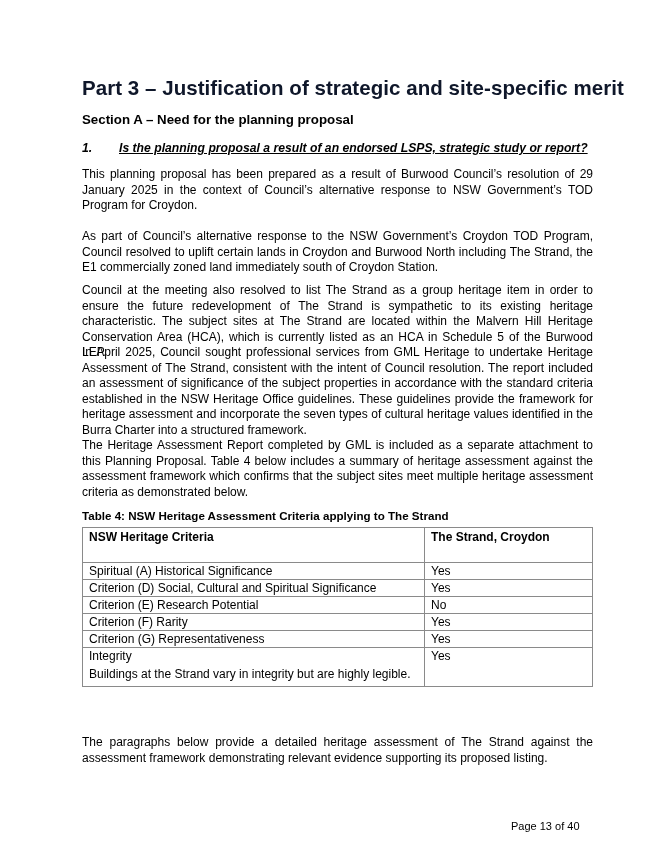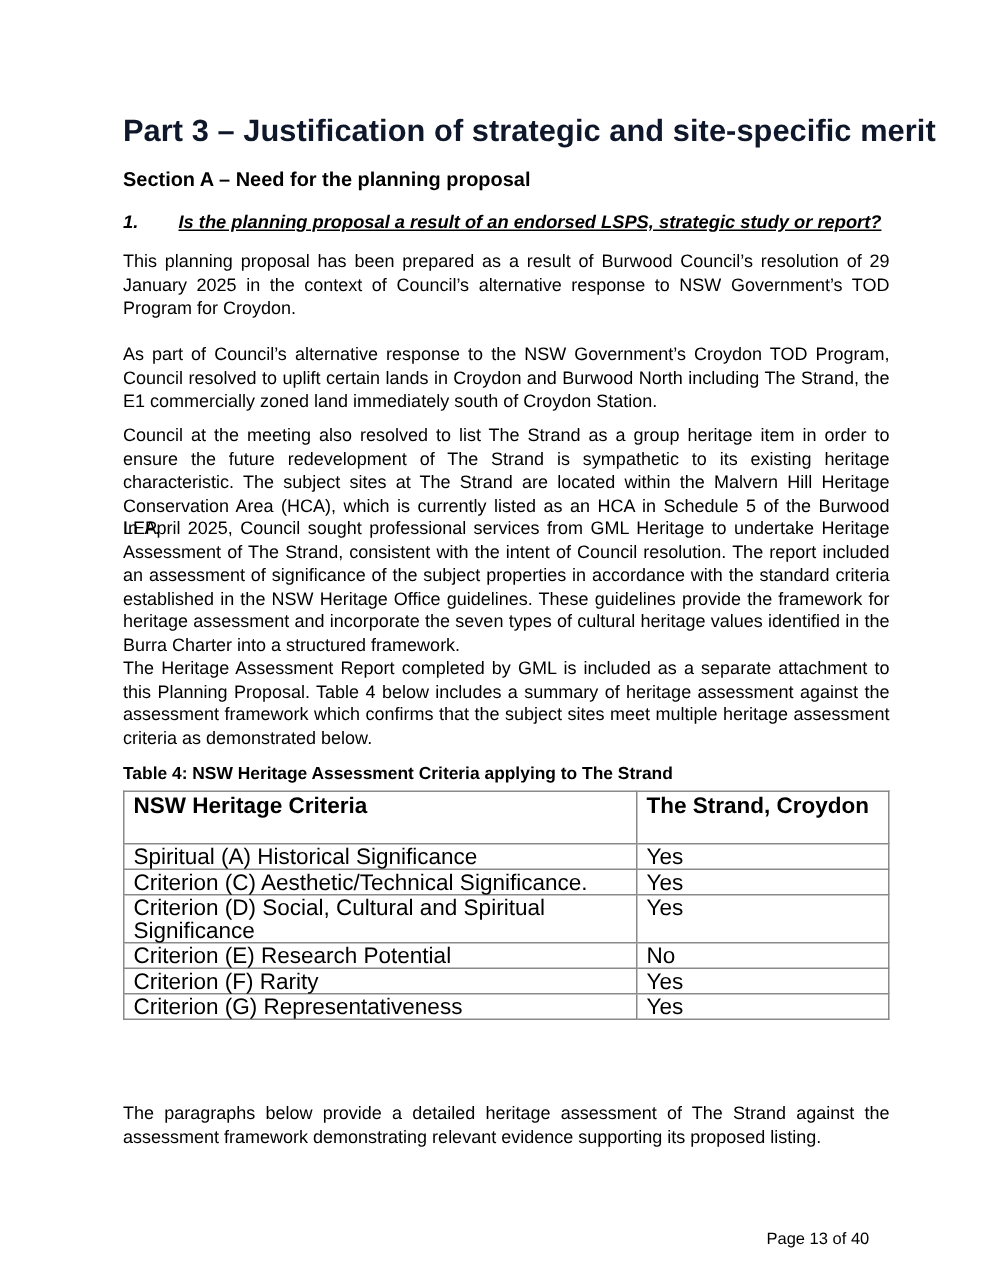--- a/index.html
+++ b/index.html
@@ -4,21 +4,21 @@
   <style>
     html, body { margin: 0; padding: 0; background: #ffffff; }
     body { width: 656px; height: 849px; position: relative; overflow: hidden; font-family: "Liberation Sans", sans-serif; color: #000; }
     .page { position: absolute; left: 82px; top: 0; width: 511px; }
     .h1 { position: absolute; top: 76px; left: 0; font-size: 20.5px; font-weight: bold; color: #0f172a; white-space: nowrap; letter-spacing: 0.05px; }
     .h2 { position: absolute; top: 112px; left: 0; font-size: 13.3px; font-weight: bold; white-space: nowrap; }
     .h3 { position: absolute; top: 141px; left: 0; font-size: 12.2px; font-weight: bold; font-style: italic; white-space: nowrap; text-decoration: underline; }
     .h3 .num { display: inline-block; width: 37px; }
     .p { position: absolute; left: 0; width: 511px; font-size: 12px; line-height: 15.5px; text-align: justify; }
     .caption { position: absolute; top: 509px; left: 0; font-size: 11.6px; font-weight: bold; white-space: nowrap; }
-    table { position: absolute; top: 527px; left: 0; width: 511px; border-collapse: collapse; font-size: 15px; padding-left: 42px; }
+    table { position: absolute; top: 527px; left: 0; width: 511px; border-collapse: collapse; font-size: 12px; padding-left: 42px; }
     td, th { border: 1px solid #8a8a8a; padding: 0 6px; vertical-align: top; text-align: left; line-height: 15px; }
     th { font-weight: bold; height: 32px; padding-top: 2px; }
     td { height: 15px; padding-top: 1px; }
     .c1 { width: 329px; }
     .integrity td { height: 37px; }
     .integrity .sub { margin-top: 3px; display: block; }
     .footer { position: absolute; top: 820px; left: 511px; font-size: 11px; white-space: nowrap; }
   </style>
 </head>
 <body>
@@ -42,38 +42,41 @@
     <tbody>
         <tr>
       <th class="c1">NSW Heritage Criteria</th>
       <th>The Strand, Croydon</th>
     </tr>
     <tr>
       <td>Spiritual (A) Historical Significance</td>
       <td>Yes</td>
     </tr>
     <tr>
-      <td>Criterion (C) Aesthetic/Technical Significance.</td>
-      <td>Yes</td>
-    </tr>
-    <tr>
       <td>Criterion (D) Social, Cultural and Spiritual Significance</td>
       <td>Yes</td>
     </tr>
     <tr>
       <td>Criterion (E) Research Potential</td>
       <td>No</td>
     </tr>
     <tr>
       <td>Criterion (F) Rarity</td>
       <td>Yes</td>
     </tr>
     <tr>
       <td>Criterion (G) Representativeness</td>
       <td>Yes</td>
     </tr>
+    <tr class="integrity">
+      <td>
+        <span>Integrity</span>
+        <span class="sub">Buildings at the Strand vary in integrity but are highly legible.</span>
+      </td>
+      <td>Yes</td>
+    </tr>
   </tbody>
     </table>
 
   <div class="p" style="top:735px;">The paragraphs below provide a detailed heritage assessment of The Strand against the assessment framework demonstrating relevant evidence supporting its proposed listing.</div>
 </div>
 
 <div class="footer">Page 13 of 40</div>
 
 </body></html>

